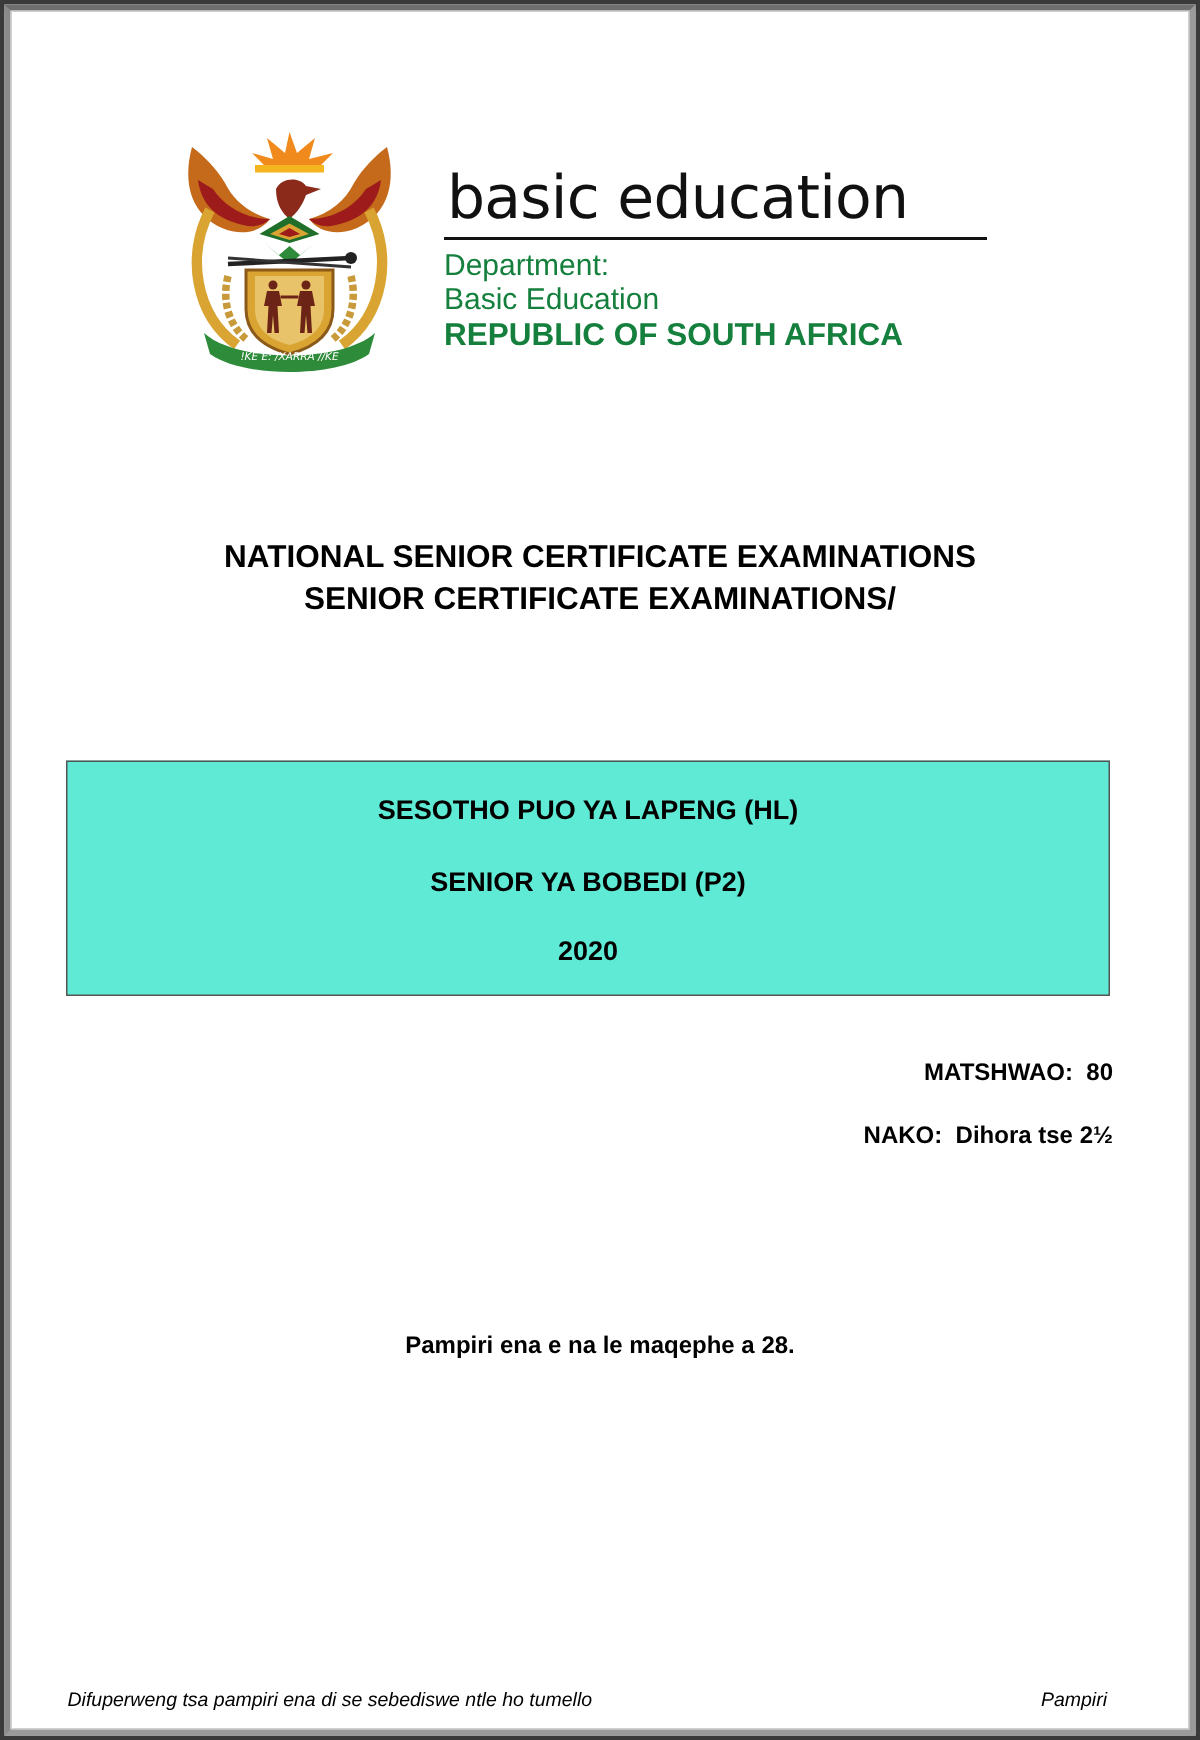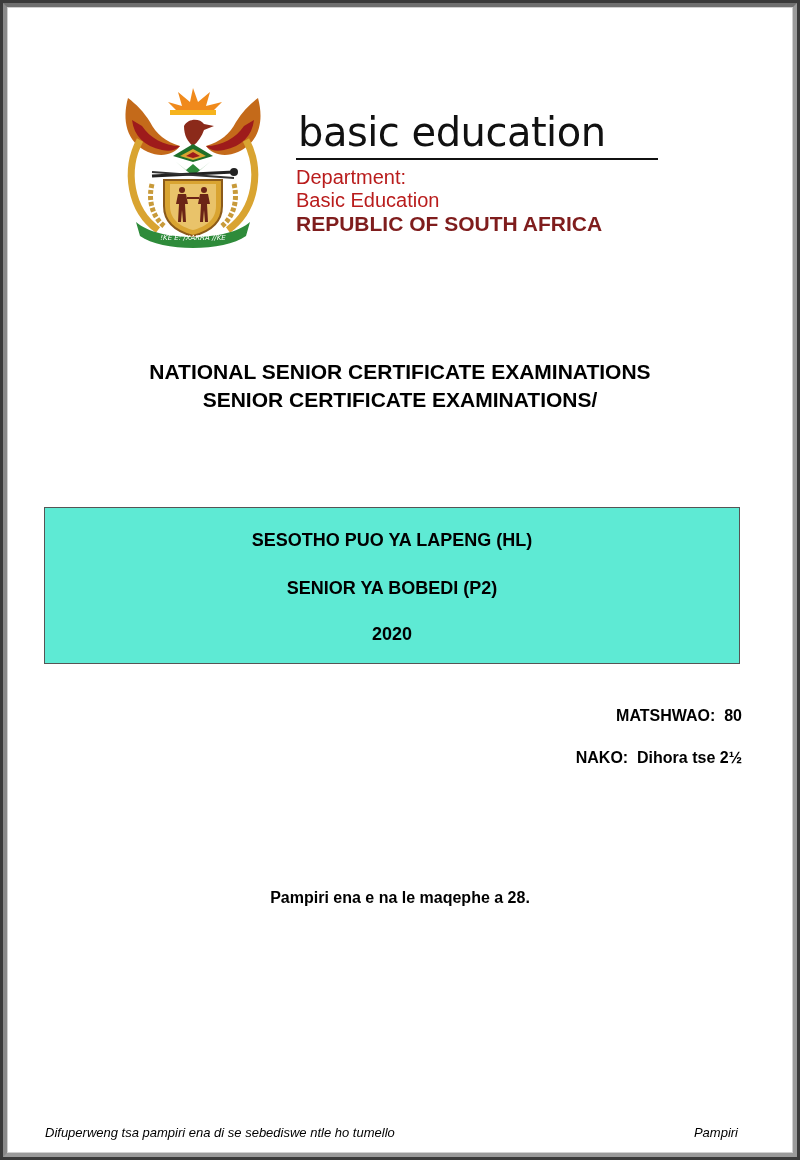--- a/index.html
+++ b/index.html
@@ -36,24 +36,24 @@
     .brand-title {
       font-family: "DejaVu Sans", sans-serif;
       font-size: 40px; line-height: 48px; letter-spacing: -0.5px;
       color: #111;
       padding-left: 2px;
     }
     .brand-rule {
       height: 2px; background: #111; width: 362px; margin-top: 2px; margin-bottom: 6px;
     }
     .brand-line {
-      font-size: 20px; line-height: 23px; color: #b91c1c;
+      font-size: 20px; line-height: 23px; color: #15803d;
     }
     .brand-strong {
-      font-size: 21px; line-height: 24px; font-weight: bold; color: #7f1d1d;
+      font-size: 21px; line-height: 24px; font-weight: bold; color: #15803d;
     }
     
     .exam-heading {
       position: absolute; left: 0; right: 0; top: 358px; text-align: center;
       font-weight: bold; font-size: 21px; line-height: 28px;
     }
     
     .subject-box {
       position: absolute; left: 44px; top: 507px; width: 696px; height: 157px;
       box-sizing: border-box;

